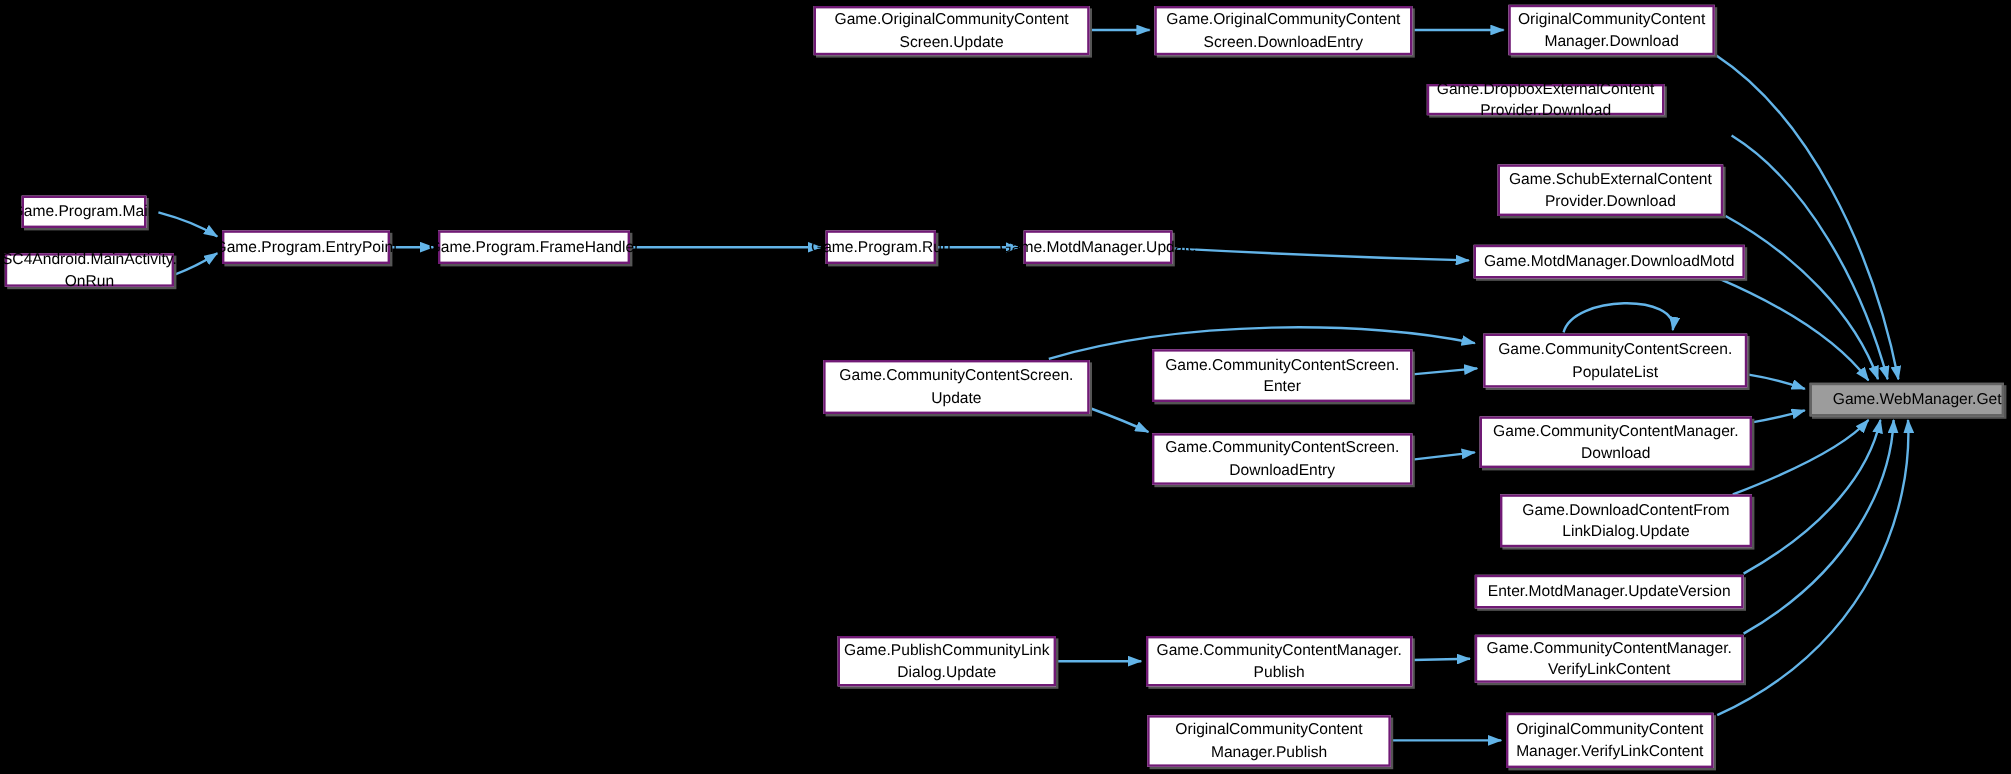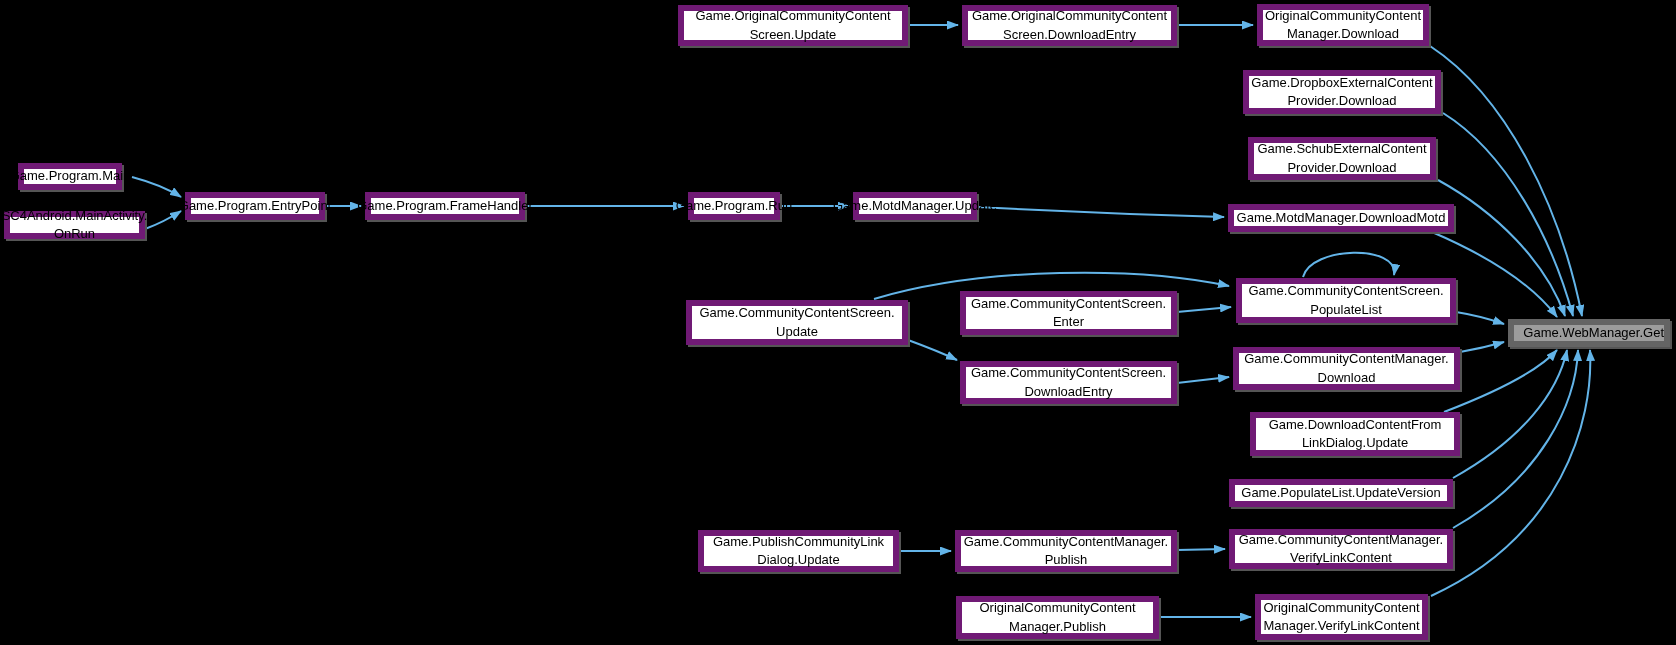--- a/index.html
+++ b/index.html
@@ -7,21 +7,21 @@
     position:relative;
     width:1676px;height:645px;
     background:#000;
     font-family:"Liberation Sans","DejaVu Sans",sans-serif;
     overflow:hidden;
   }
   #edges{position:absolute;left:0;top:0;width:1676px;height:645px;z-index:1;}
   .node{
     position:absolute;z-index:2;
     background:#ffffff;
-    border:6px solid #701a75;
+    border:2px solid #701a75;
     box-shadow:2px 2px 0 #555555;
     box-sizing:border-box;
     display:flex;flex-direction:column;justify-content:center;align-items:center;
     color:#000;font-size:13px;line-height:1.42;text-align:center;
     white-space:nowrap;
     cursor:pointer;
   }
   .node span{display:block;}
   .node span:empty{display:none;}
   .node.highlight{
@@ -103,21 +103,21 @@
     <span>Screen.Update</span>
   </div>
   <div class="node" style="left:962px;top:5px;width:215px;height:41px">
     <span>Game.OriginalCommunityContent</span>
     <span>Screen.DownloadEntry</span>
   </div>
   <div class="node" style="left:1257px;top:4px;width:172px;height:42px">
     <span>OriginalCommunityContent</span>
     <span>Manager.Download</span>
   </div>
-  <div class="node" style="left:1243px;top:70px;width:198px;height:44px">
+  <div class="node" style="left:1189px;top:70px;width:198px;height:26px">
     <span>Game.DropboxExternalContent</span>
     <span>Provider.Download</span>
   </div>
   <div class="node" style="left:1248px;top:137px;width:188px;height:43px">
     <span>Game.SchubExternalContent</span>
     <span>Provider.Download</span>
   </div>
   <div class="node" style="left:686px;top:300px;width:222px;height:45px">
     <span>Game.CommunityContentScreen.</span>
     <span>Update</span>
@@ -140,24 +140,24 @@
   </div>
   <div class="node highlight" style="left:1508px;top:319px;width:162px;height:28px">
     <span>Game.WebManager.Get</span>
 
   </div>
   <div class="node" style="left:1250px;top:412px;width:210px;height:44px">
     <span>Game.DownloadContentFrom</span>
     <span>LinkDialog.Update</span>
   </div>
   <div class="node" style="left:1229px;top:479px;width:224px;height:28px">
-    <span>Game.PopulateList.UpdateVersion</span>
+    <span>Enter.MotdManager.UpdateVersion</span>
 
   </div>
-  <div class="node" style="left:698px;top:530px;width:201px;height:42px">
+  <div class="node" style="left:698px;top:530px;width:182px;height:42px">
     <span>Game.PublishCommunityLink</span>
     <span>Dialog.Update</span>
   </div>
   <div class="node" style="left:955px;top:530px;width:222px;height:42px">
     <span>Game.CommunityContentManager.</span>
     <span>Publish</span>
   </div>
   <div class="node" style="left:1229px;top:529px;width:224px;height:40px">
     <span>Game.CommunityContentManager.</span>
     <span>VerifyLinkContent</span>

